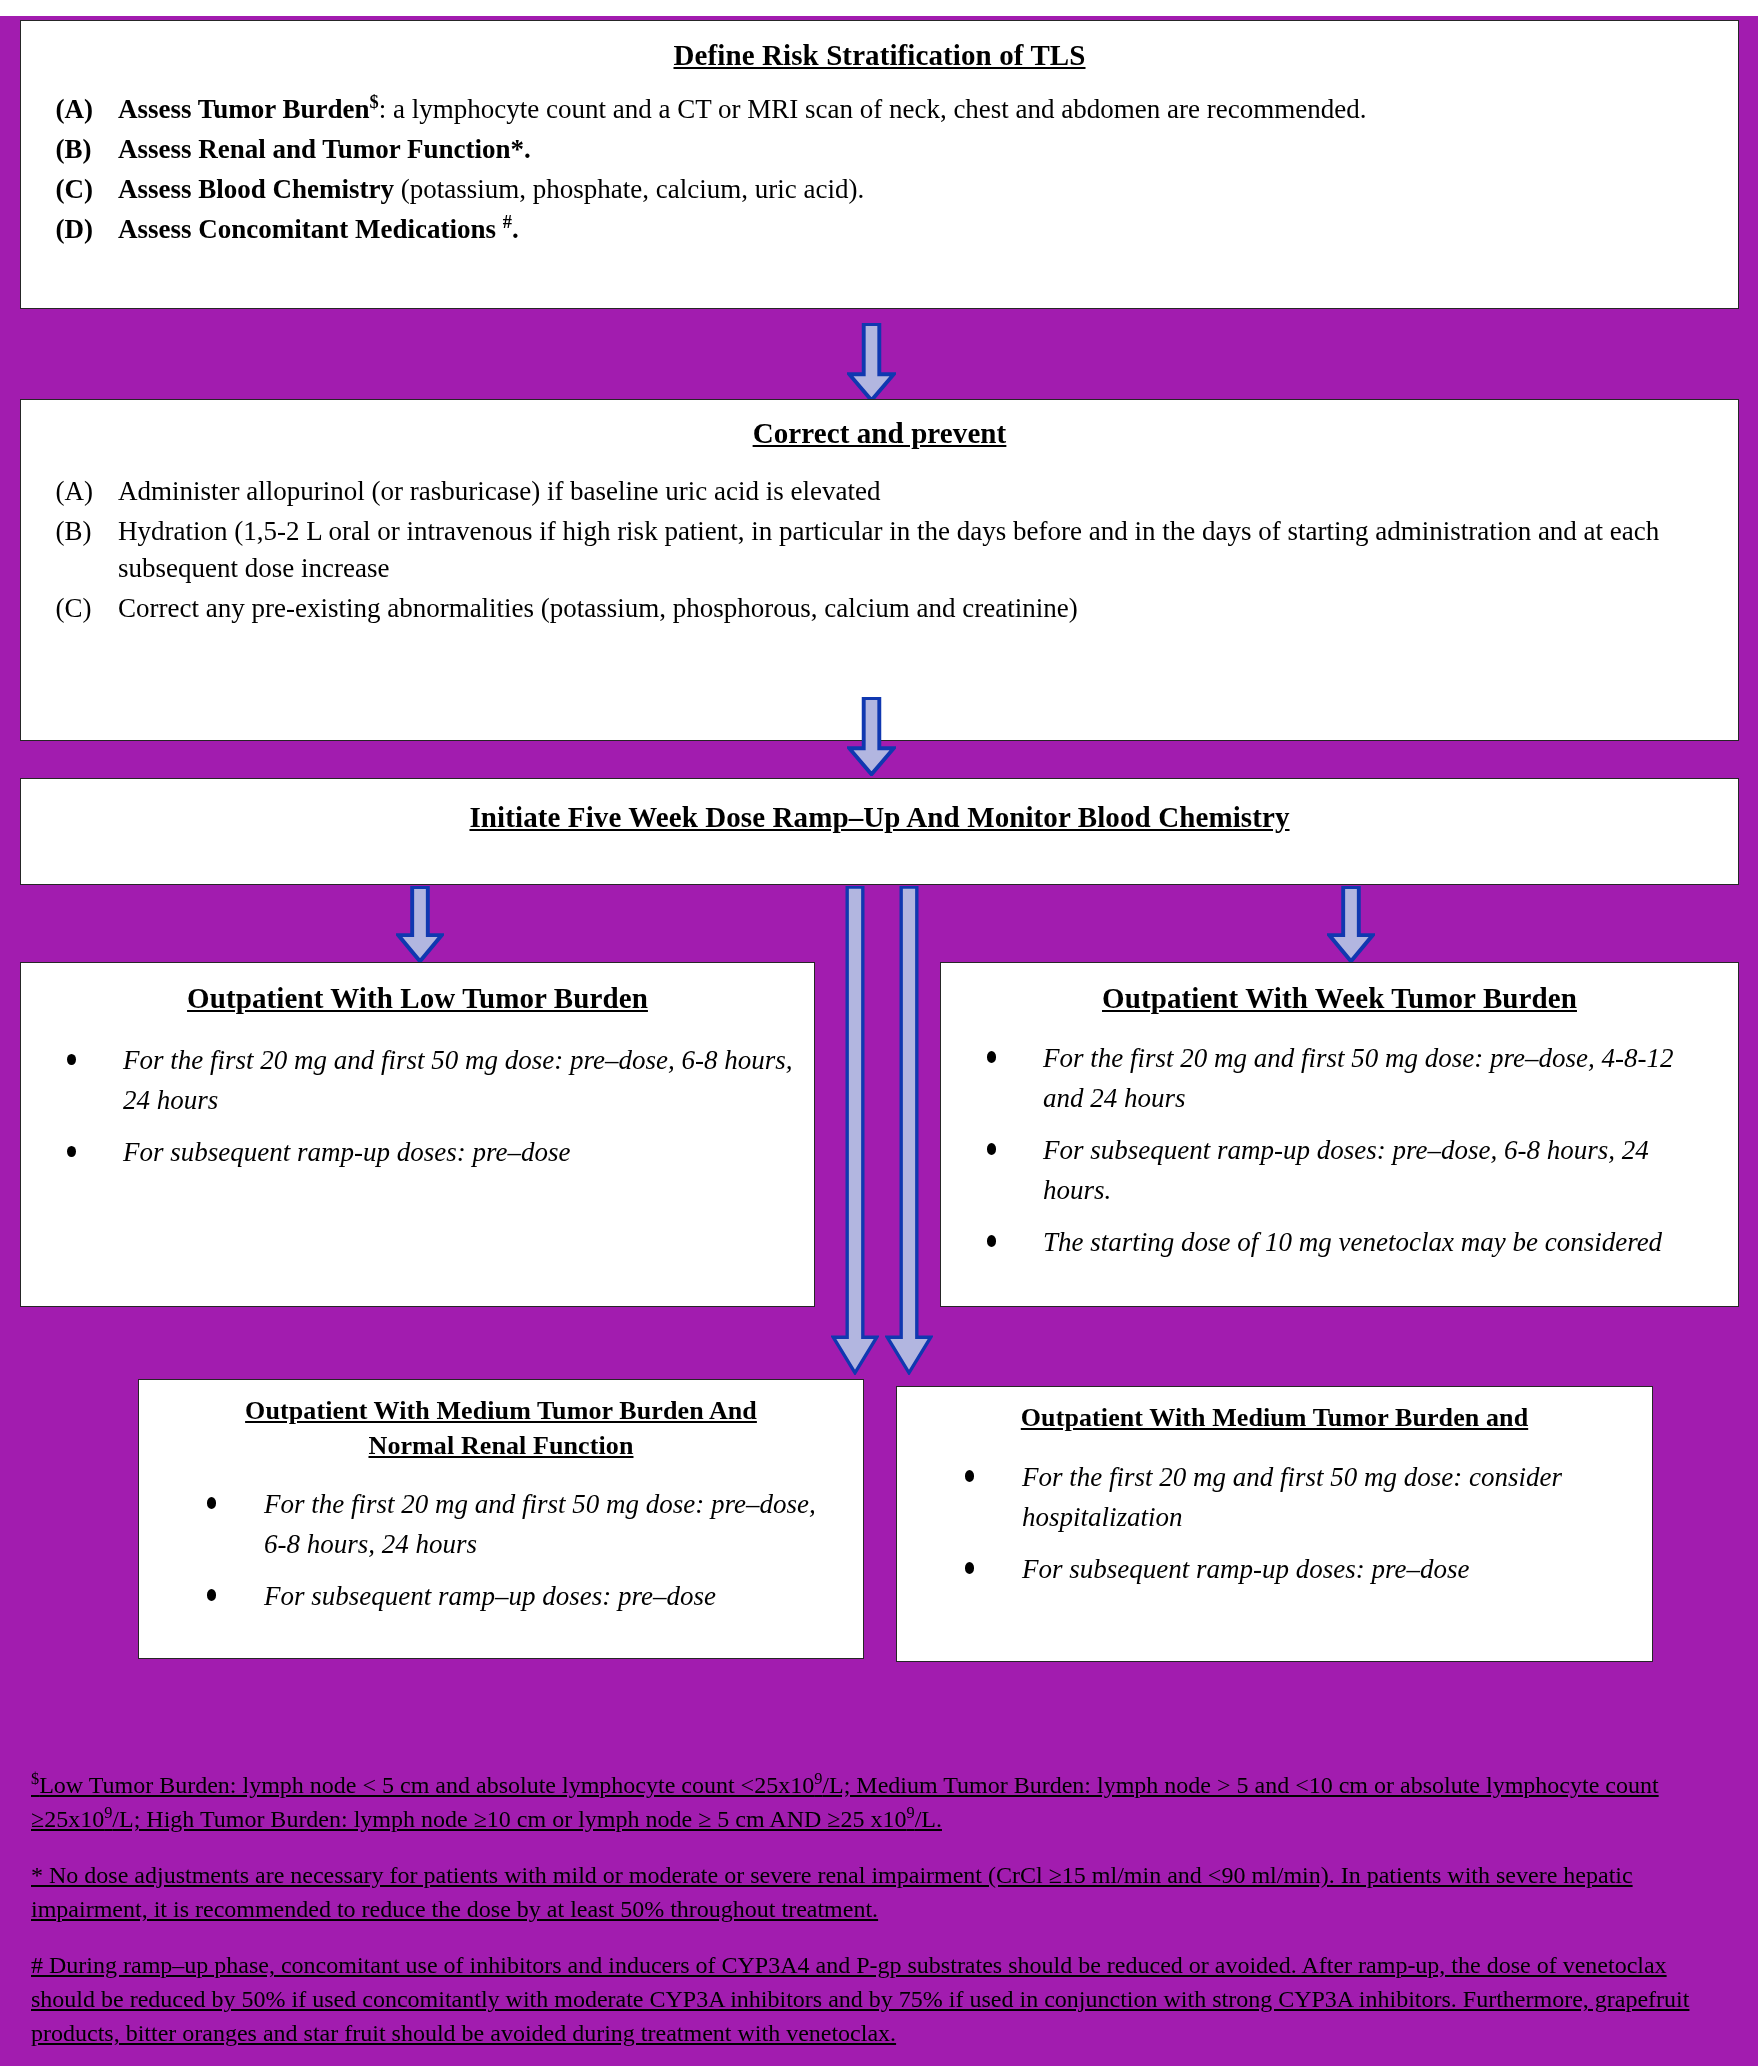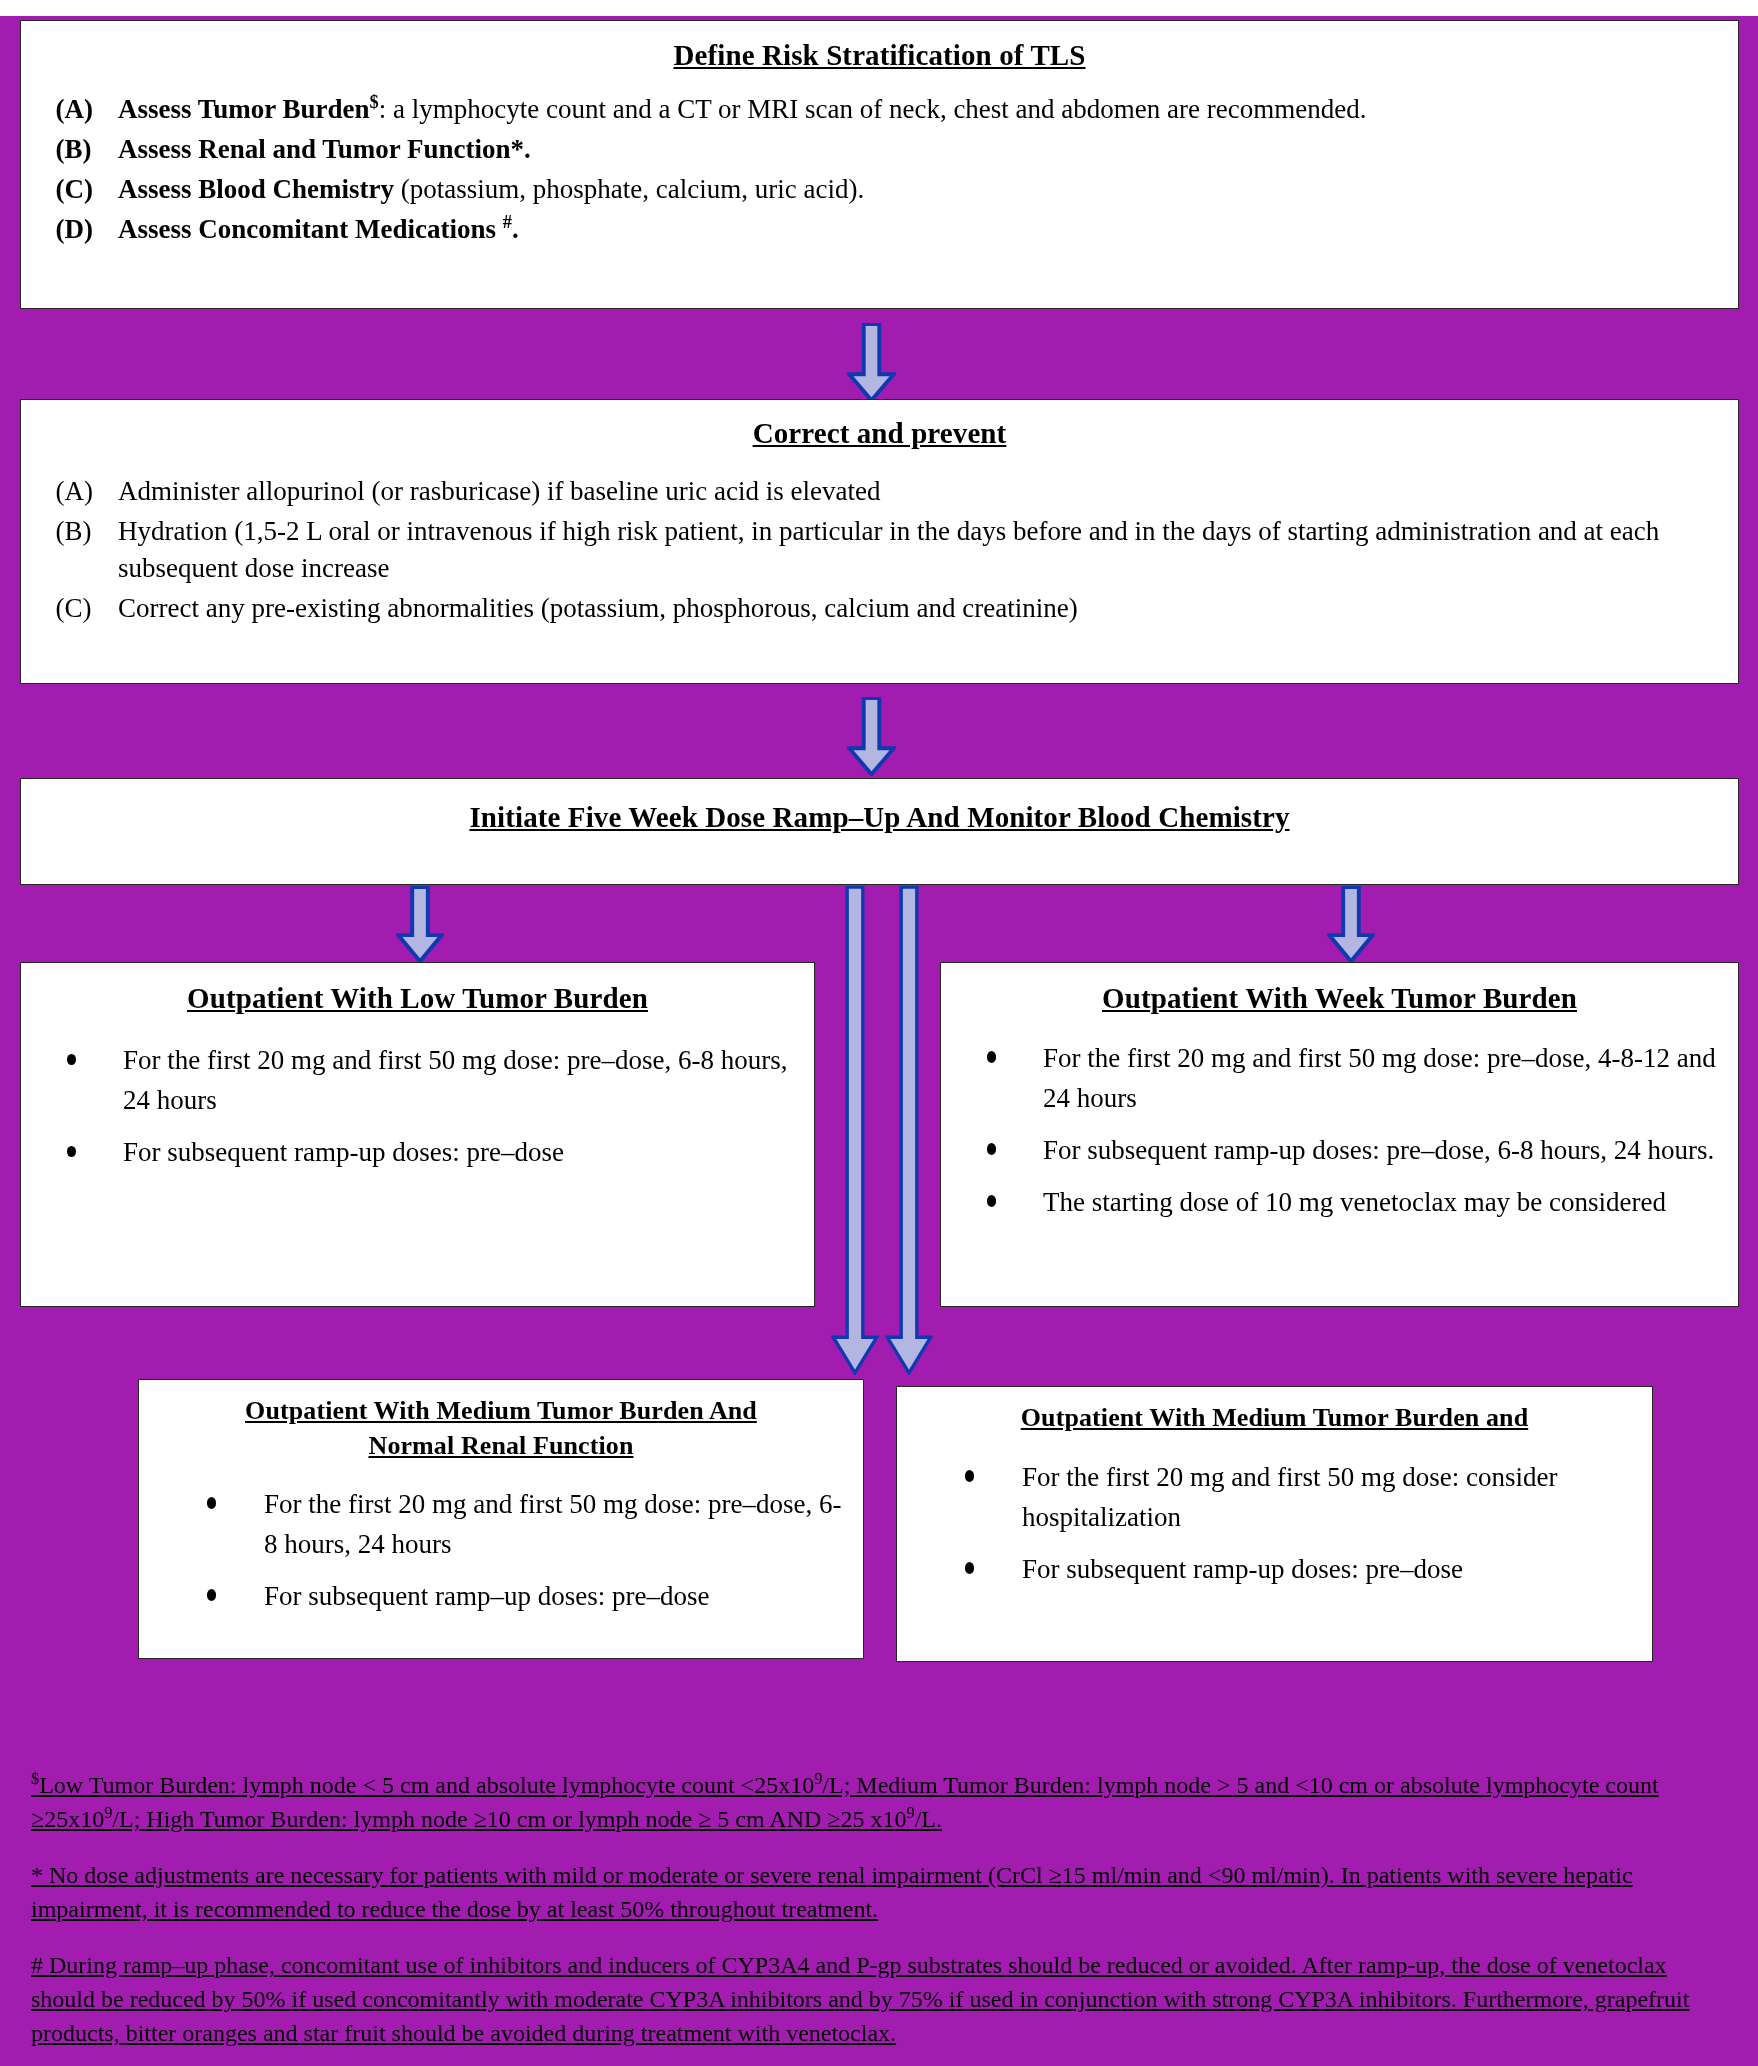--- a/index.html
+++ b/index.html
@@ -71,20 +71,21 @@
     font-weight: bold;
   }
 
   
   ul.bullets > li {
     position: relative;
     padding-left: 83px;
     font-size: 27px;
     line-height: 1.48;
     margin-bottom: 12.2px;
+    font-style: italic;
   }
   ul.bullets > li .dot {
     position: absolute;
     left: 27px;
     top: 12.2px;
     width: 9.4px;
     height: 11.7px;
     background: #000000;
     border-radius: 50%;
   }
@@ -151,21 +152,21 @@
       </ul>
     </div>
   </div>
 
   <div class="arrow" style="left:847px; top:307px; width:49px; height:79px;">
     <svg viewBox="0 0 88 142" preserveAspectRatio="none">
       <polygon points="30,2 58,2 58,92 84,92 44,139 4,92 30,92" fill="#b2b6e0" stroke="#1038b0" stroke-width="7"></polygon>
     </svg>
   </div>
 
-  <div class="fbox" style="left:20px; top:383px; width:1719px; height:285px;">
+  <div class="fbox" style="left:20px; top:383px; width:1719px; height:342px;">
     <div class="inner" style="padding-top:14.4px;">
       <div class="box-title">Correct and prevent</div>
       <ul class="letters plain" style="margin-top:20px;">
         <li>
           <span class="mark">(A)</span>
           <span>Administer allopurinol (or rasburicase) if baseline uric acid is elevated</span>
         </li>
         <li>
           <span class="mark">(B)</span>
           <span>Hydration (1,5-2 L oral or intravenous if high risk patient, in particular in the days before and in the days of starting administration and at each subsequent dose increase</span>

